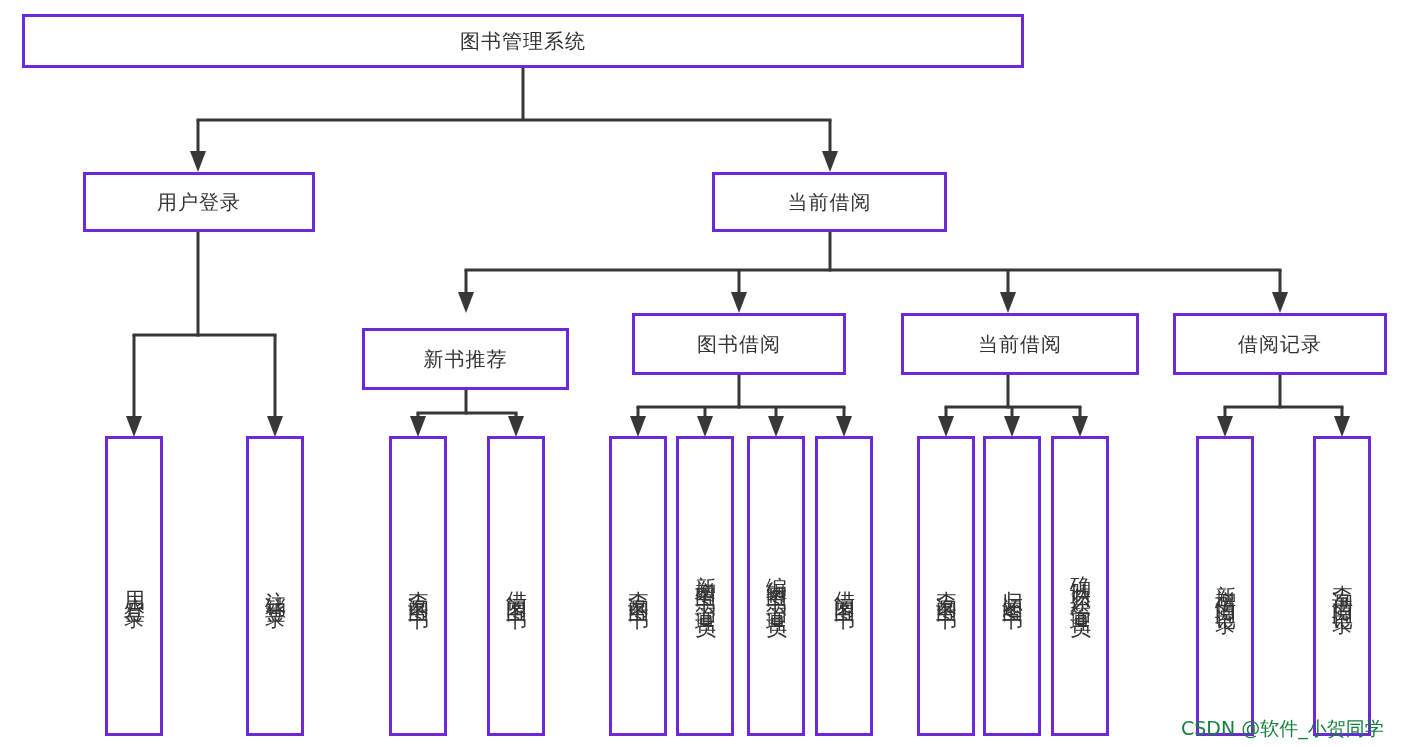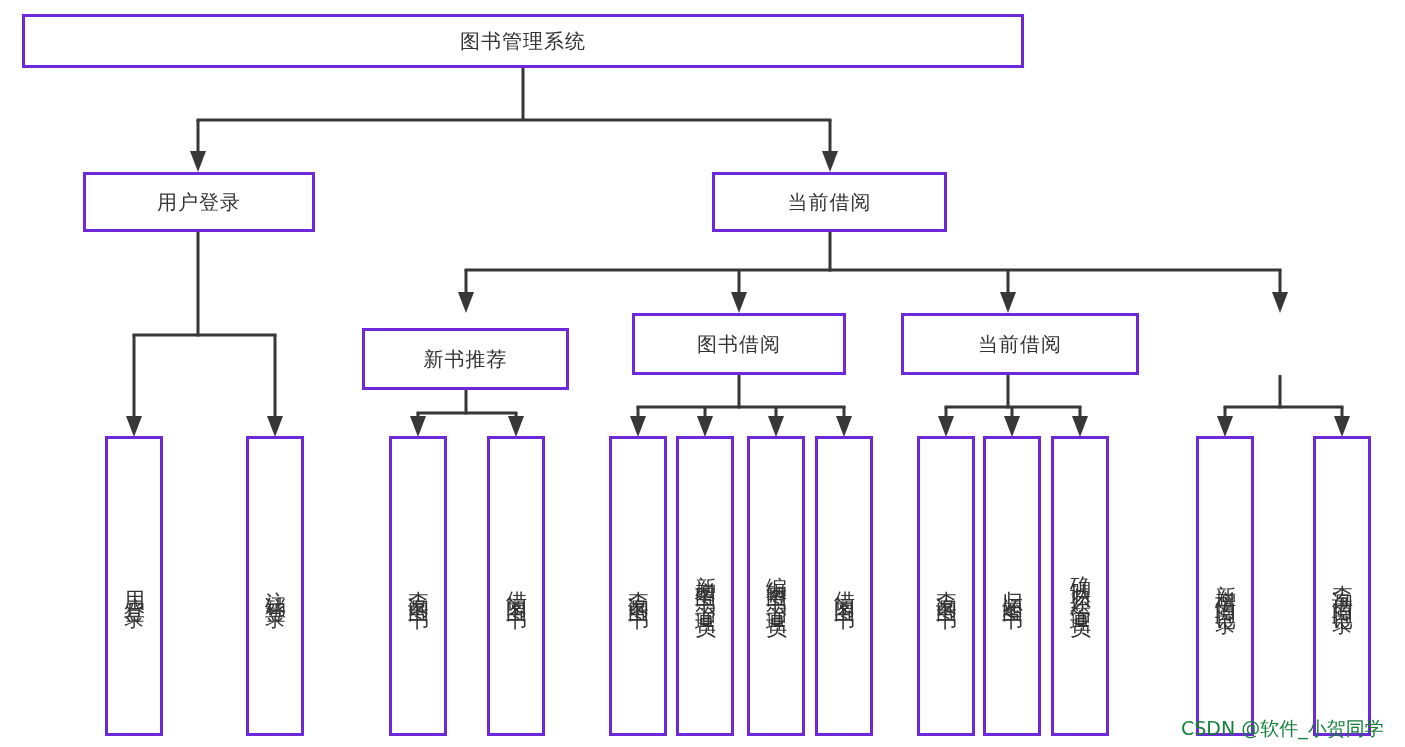--- a/index.html
+++ b/index.html
@@ -100,20 +100,23 @@
 
   <div class="node h" style="left:362px;top:328px;width:207px;height:62px">
     <span>新书推荐</span>
   </div>
   <div class="node h" style="left:632px;top:313px;width:214px;height:62px">
     <span>图书借阅</span>
   </div>
   <div class="node h" style="left:901px;top:313px;width:238px;height:62px">
     <span>当前借阅</span>
   </div>
+  <div class="node h" style="left:1173px;top:313px;width:214px;height:62px">
+    <span>借阅记录</span>
+  </div>
 
   <div class="node v" style="left:105px;top:436px;width:58px;height:300px">
     <span>用户登录</span>
   </div>
   <div class="node v" style="left:246px;top:436px;width:58px;height:300px">
     <span>注销登录</span>
   </div>
 
   <div class="node v" style="left:389px;top:436px;width:58px;height:300px">
     <span>查询图书</span>

